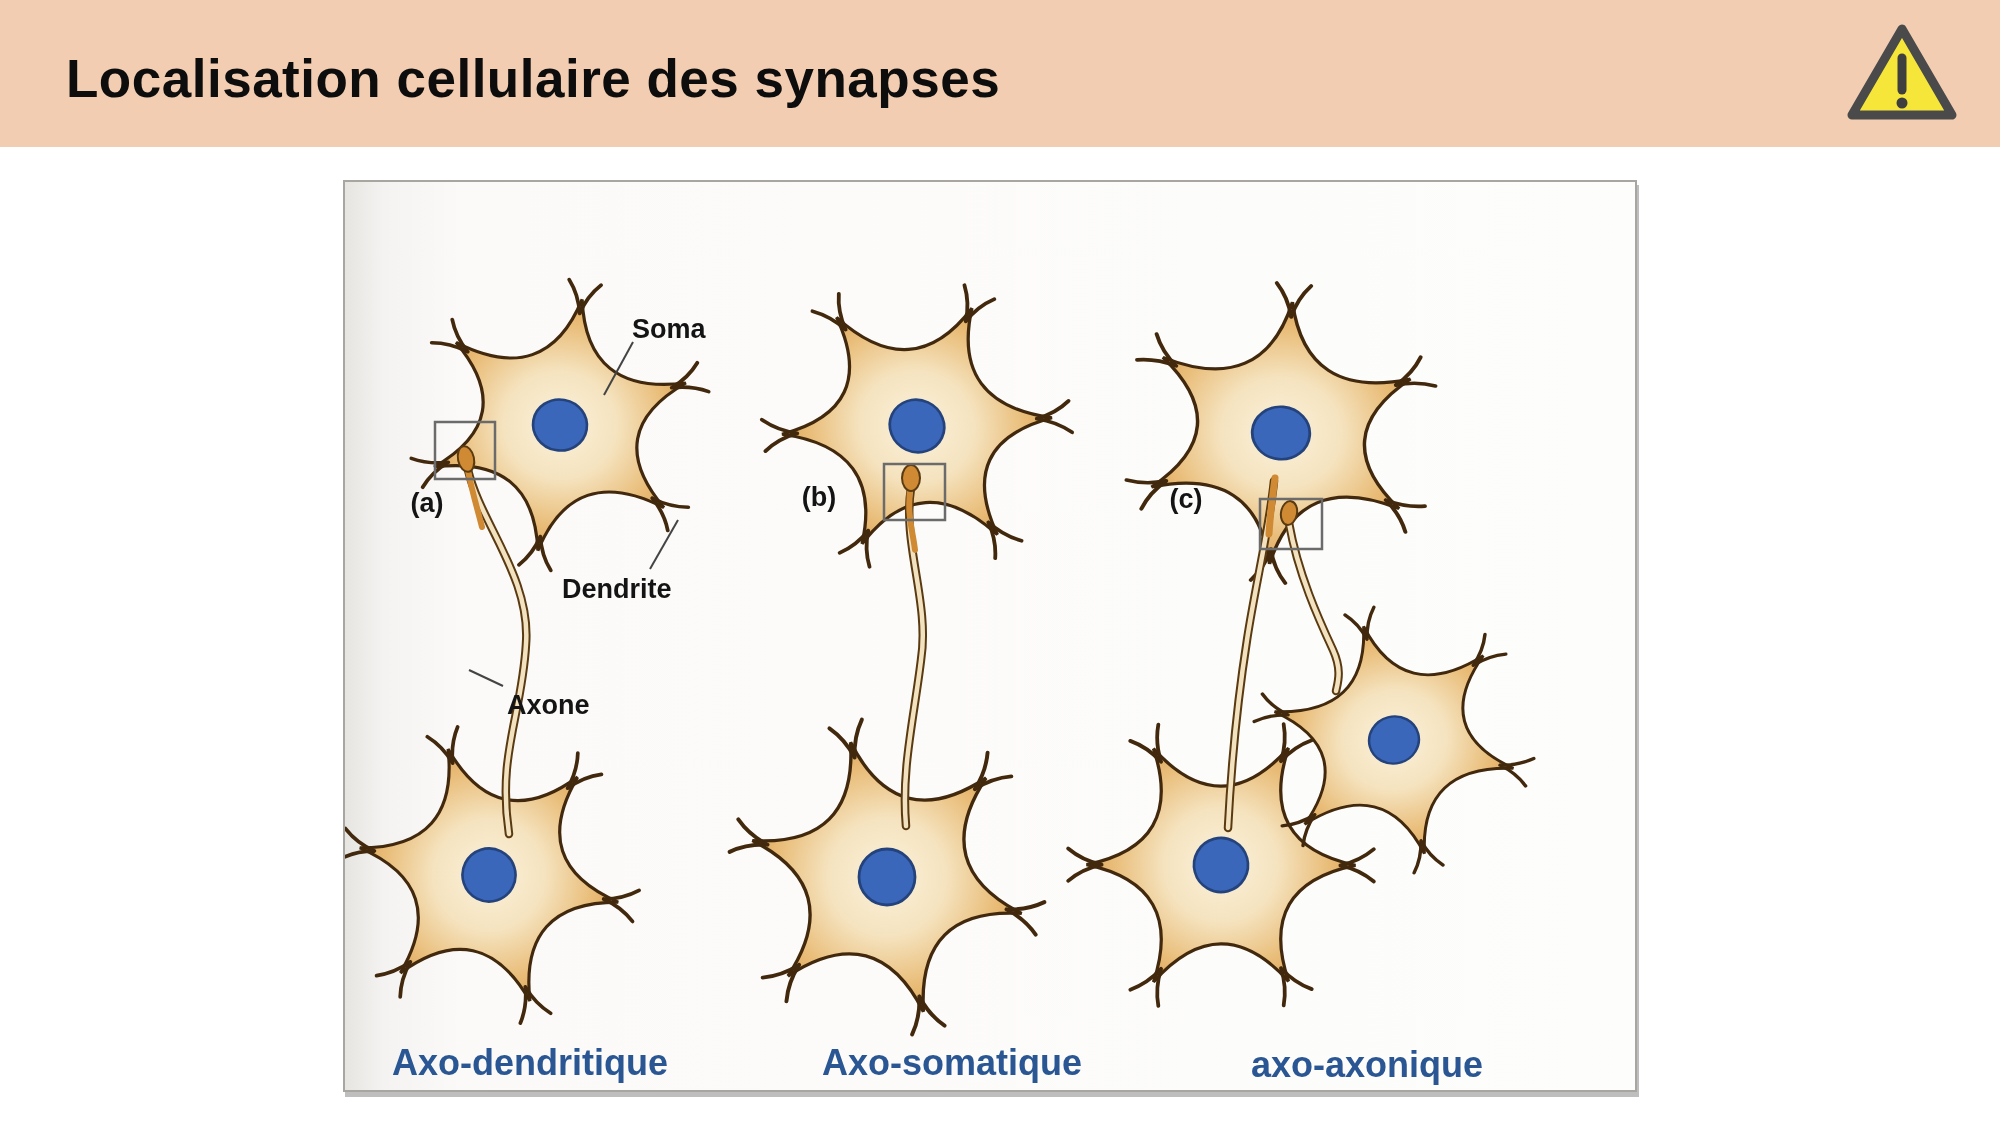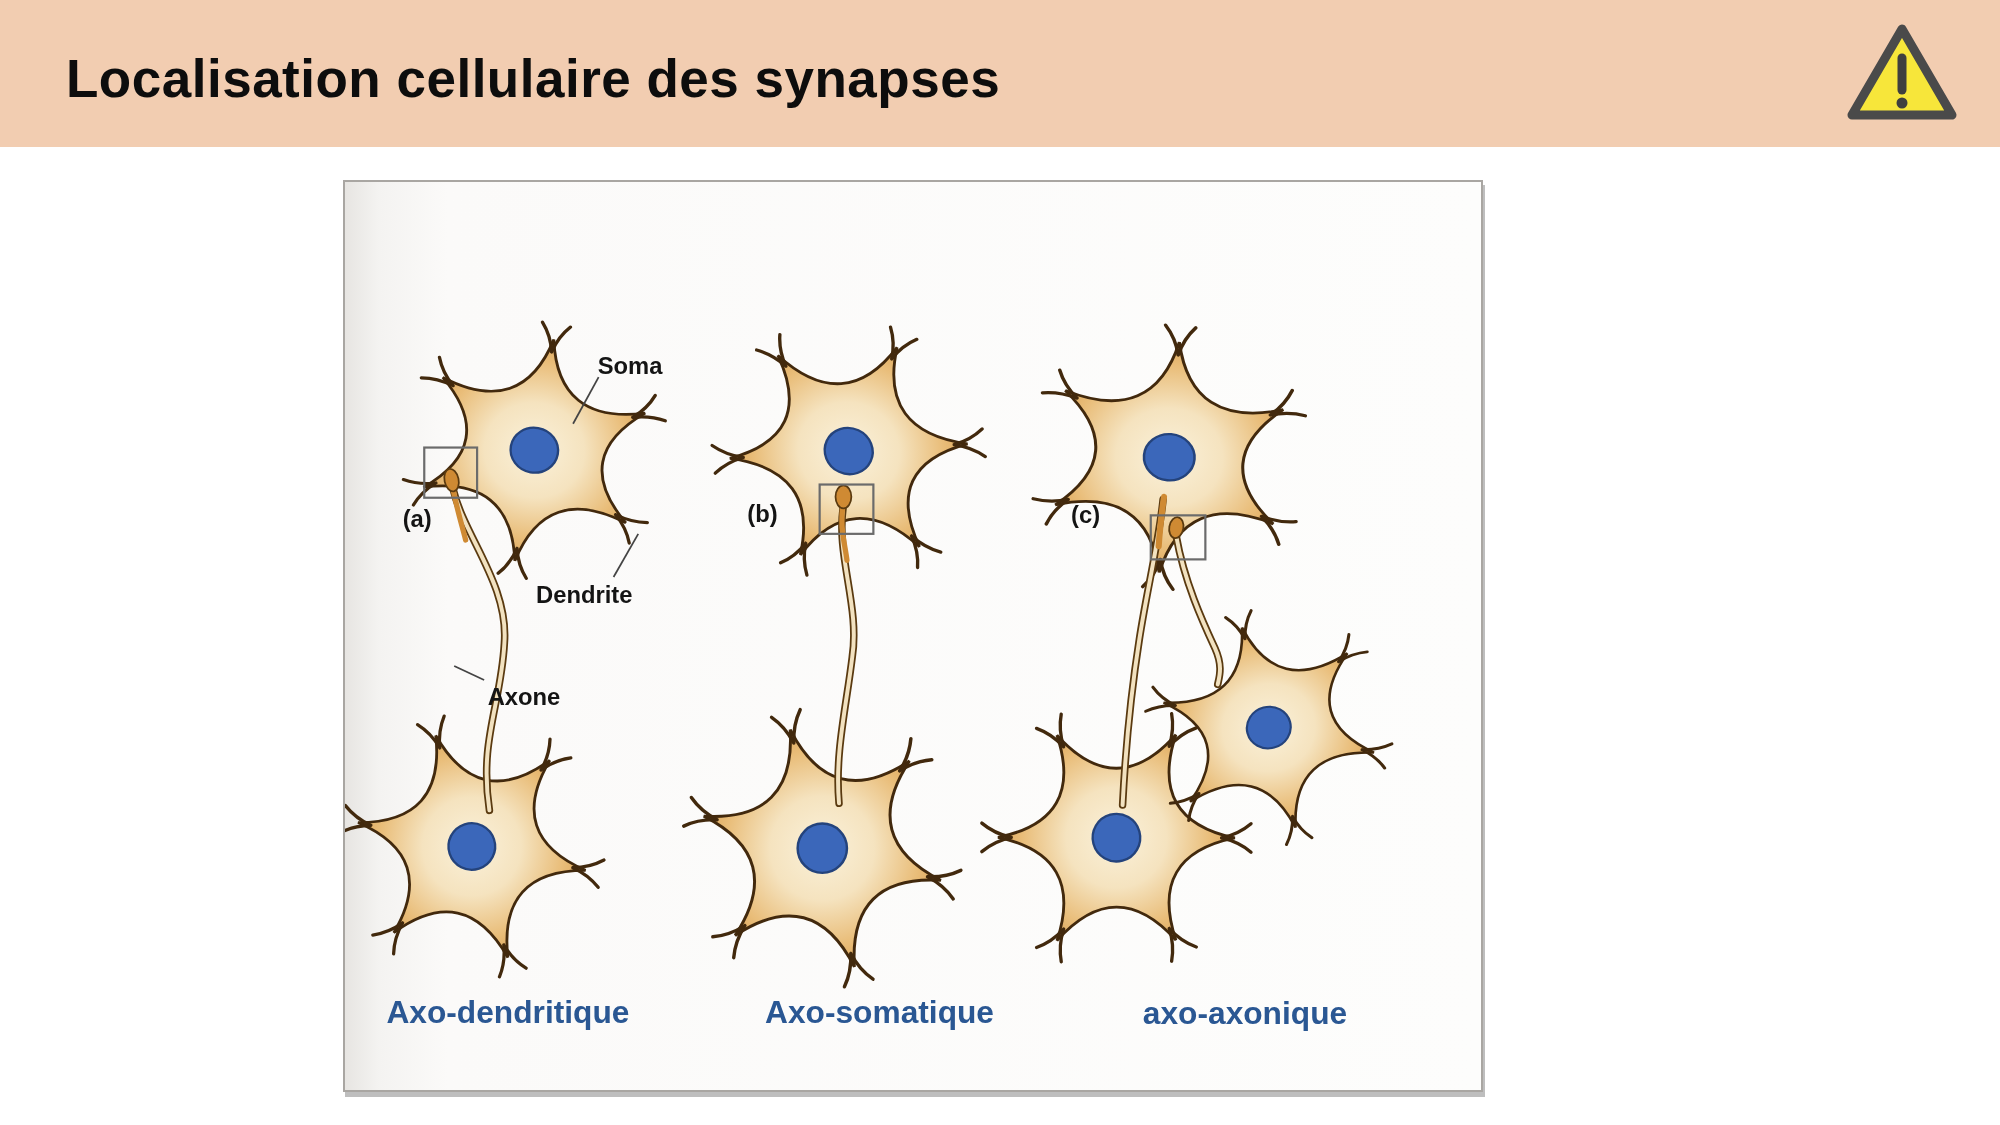--- a/index.html
+++ b/index.html
@@ -21,21 +21,21 @@
     background:var(--header-bg);
     padding-left:24px;
   }
   .slide-title{
     position:absolute;left:66px;top:48px;margin:0;
     font-size:53px;font-weight:bold;color:#0d0d0d;letter-spacing:.5px;
     white-space:nowrap;
   }
   .warn-wrap{position:absolute;left:1844px;top:20px;width:116px;height:106px;}
   .figure-panel{
-    position:absolute;left:343px;top:180px;width:1140px;height:912px;
+    position:absolute;left:343px;top:180px;width:1294px;height:912px;
     box-sizing:border-box;border:2px solid #a9a6a2;
     background:linear-gradient(90deg,#e7e5e2 0%,#f4f3f1 3%,#fbfaf9 9%,#fdfdfc 100%);
     box-shadow:2px 5px 0 rgba(125,125,125,.5);
   }
   .figure-panel svg{width:100%;height:100%;display:block;}
 
   
   .cell{fill:url(#cg);stroke:var(--cell-outline);stroke-width:3;}
   .forkstroke{fill:none;stroke:var(--cell-outline);stroke-width:3.5;stroke-linecap:round;}
   .nucleus{fill:var(--nucleus-blue);stroke:#24437c;stroke-width:2.5;}

